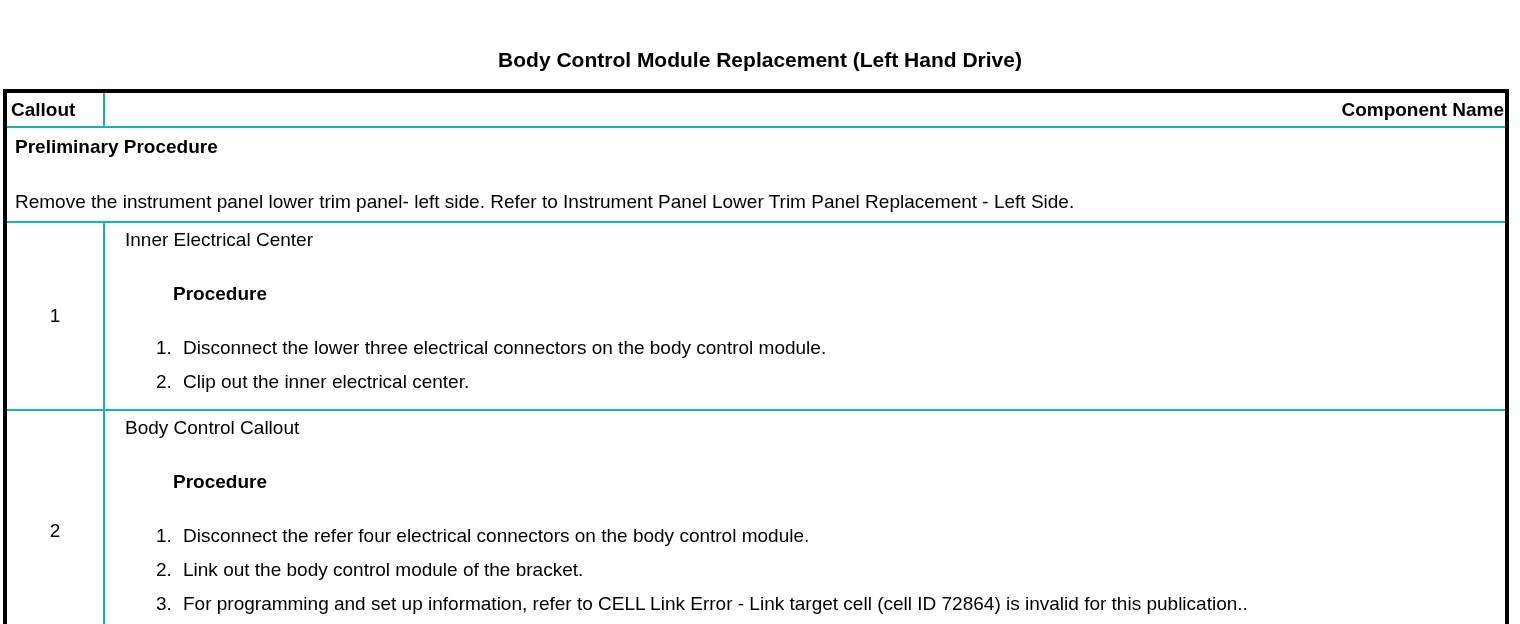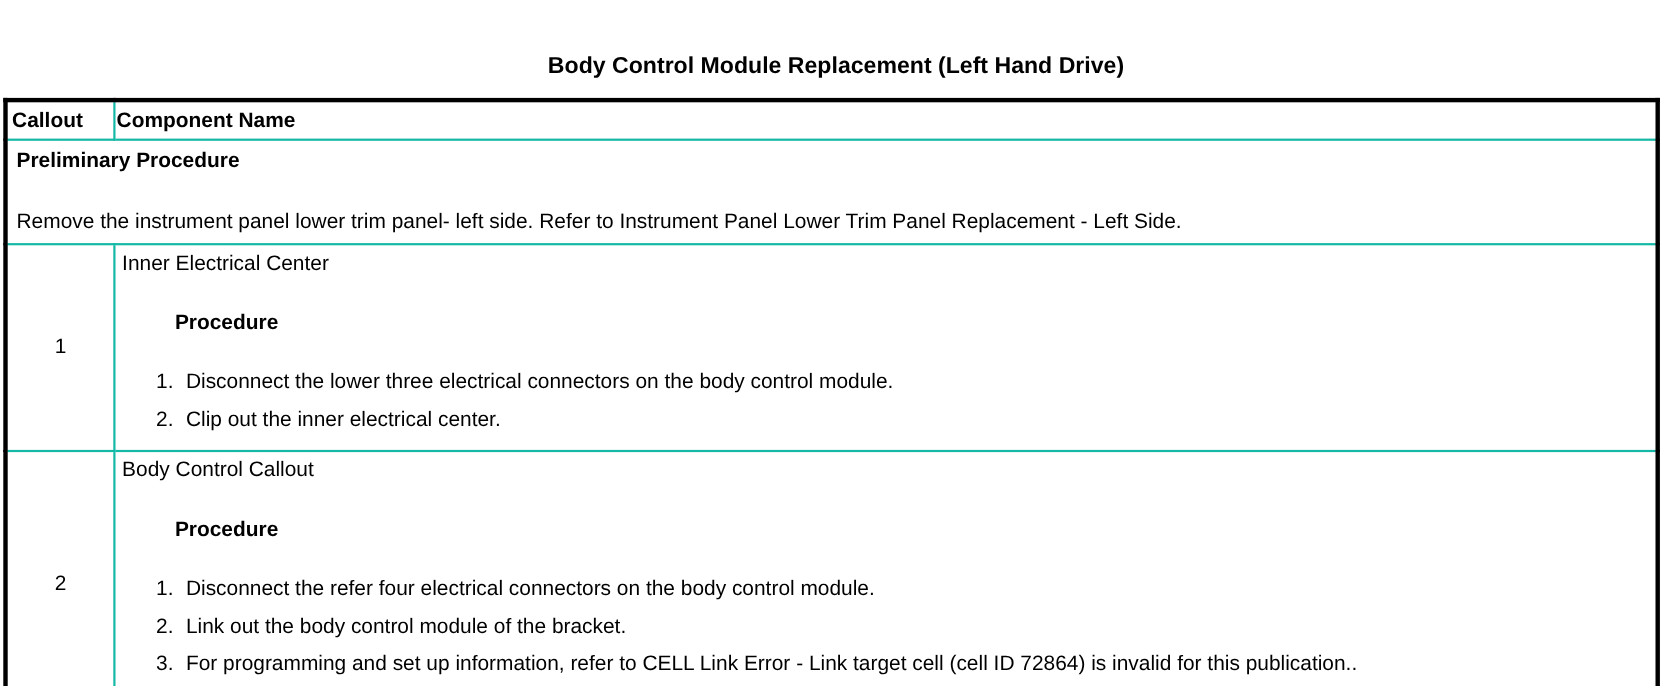--- a/index.html
+++ b/index.html
@@ -42,21 +42,21 @@
     height: 36px;
     vertical-align: middle;
     font-size: 19px;
     font-weight: bold;
   }
   .callout-header {
     text-align: left;
     padding: 2px 4px;
   }
   .component-header {
-    text-align: left;
+    text-align: right;
   }
   .prelim-cell {
     height: 79px;
     vertical-align: top;
     padding: 6px 8px;
     line-height: 26px;
   }
   .prelim-heading {
     font-weight: bold;
     margin: 0 0 29px 0;
@@ -64,21 +64,21 @@
   .prelim-text {
     margin: 0;
   }
   .callout-cell {
     text-align: center;
     vertical-align: middle;
     font-size: 19px;
   }
   .component-cell {
     vertical-align: top;
-    padding: 4px 8px 6px 6px;
+    padding: 4px 8px 6px 20px;
     line-height: 26px;
   }
   .row-1 td { height: 178px; }
   .row-2 td { height: 243px; }
   .component-name {
     margin: 0;
   }
   .procedure-heading {
     font-weight: bold;
     margin: 28px 0 0 48px;

